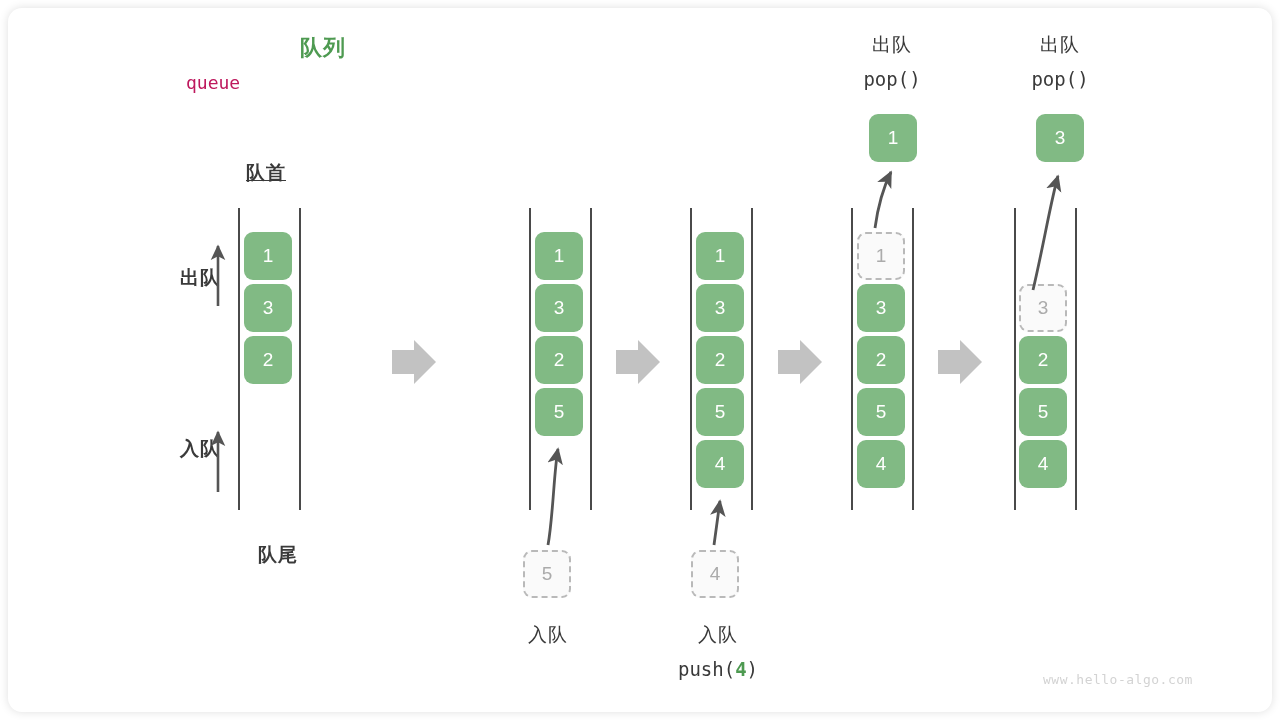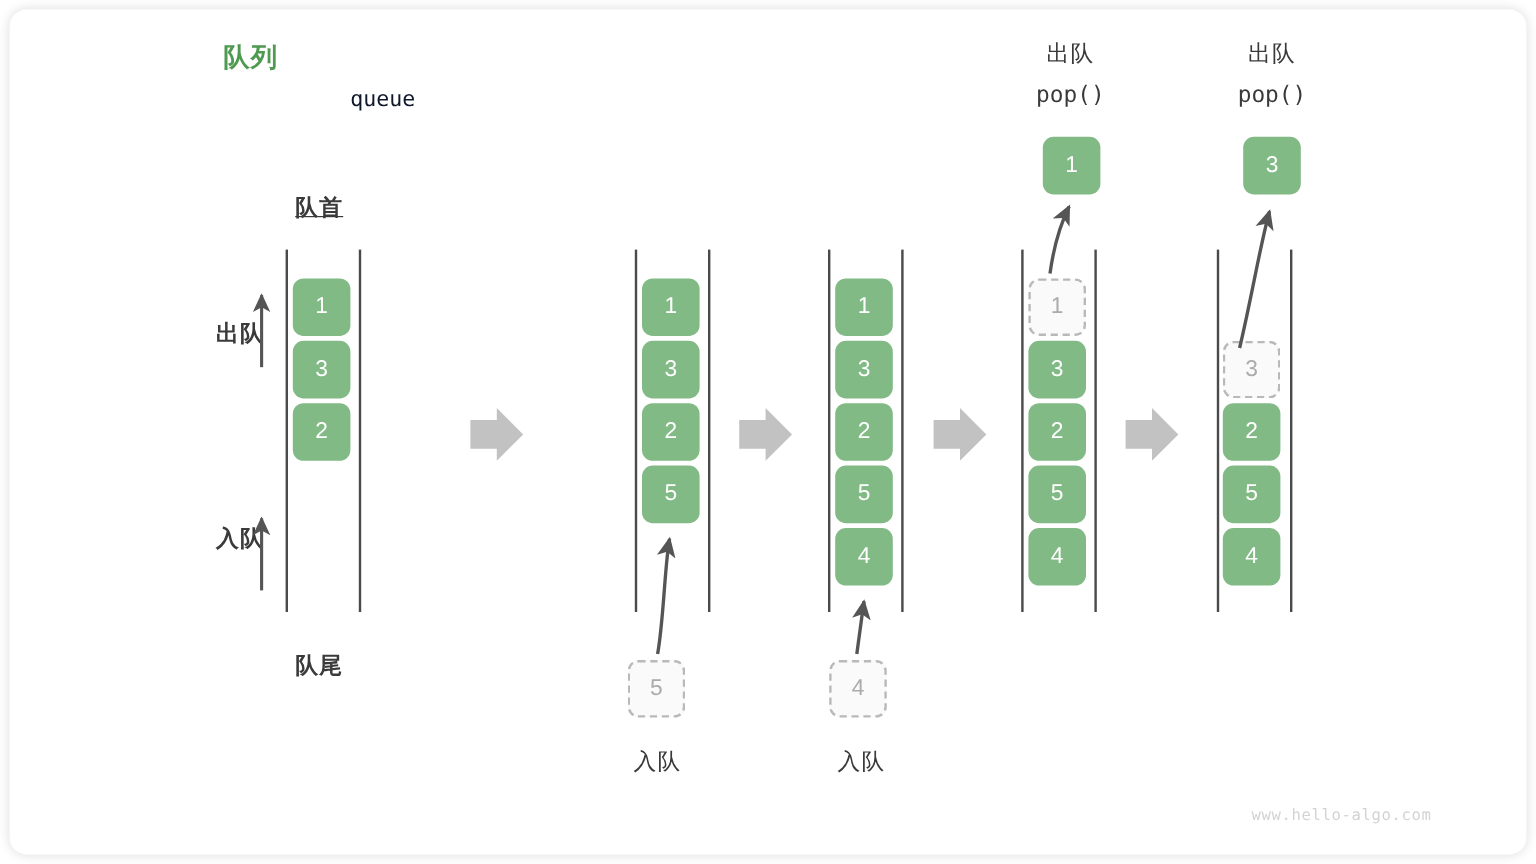--- a/index.html
+++ b/index.html
@@ -25,29 +25,29 @@
     border-radius: 14px;
     box-shadow: 0 0 10px rgba(0,0,0,0.13);
   }
   .abs { position: absolute; }
 
   
   .title-cn {
     font-size: 22px;
     font-weight: bold;
     color: #4E9A51;
-    text-align: left;
+    text-align: right;
     white-space: nowrap;
     letter-spacing: 1px;
   }
   .title-mono {
     font-family: "DejaVu Sans Mono", "Liberation Mono", monospace;
     font-size: 18px;
-    color: #0f172a;
-    text-align: right;
+    color: #be185d;
+    text-align: left;
     white-space: nowrap;
   }
   .label-cn {
     font-size: 19px;
     font-weight: bold;
     color: #3A3A3A;
     text-align: center;
     white-space: nowrap;
     letter-spacing: 1px;
   }
@@ -111,21 +111,21 @@
 </head>
 <body>
 
 <div id="stage">
   <div id="card"></div>
 
   <div class="abs title-cn" style="left:186px; top:33px; width:160px;">队列</div>
   <div class="abs title-mono" style="left:186px; top:72px; width:160px;">queue</div>
 
   <div class="abs label-cn" style="left:196px; top:160px; width:140px;text-decoration:underline;">队首</div>
-  <div class="abs label-cn" style="left:196px; top:542px; width:140px;">队尾</div>
+  <div class="abs label-cn" style="left:208px; top:542px; width:140px;">队尾</div>
 
   <div class="abs label-cn" style="left:128px; top:265px; width:92px; text-align:right;">出队</div>
   <div class="abs label-cn" style="left:128px; top:436px; width:92px; text-align:right;">入队</div>
 
   <div class="abs rail" style="left:238px; top:208px; height:302px;"></div>
   <div class="abs rail" style="left:299px; top:208px; height:302px;"></div>
 
   <div class="abs cell" style="left:244px; top:232px;">1</div>
   <div class="abs cell" style="left:244px; top:284px;">3</div>
   <div class="abs cell" style="left:244px; top:336px;">2</div>
@@ -147,20 +147,21 @@
 
   <div class="abs cell" style="left:696px; top:232px;">1</div>
   <div class="abs cell" style="left:696px; top:284px;">3</div>
   <div class="abs cell" style="left:696px; top:336px;">2</div>
   <div class="abs cell" style="left:696px; top:388px;">5</div>
   <div class="abs cell" style="left:696px; top:440px;">4</div>
 
   <div class="abs cell ghost" style="left:691px; top:550px;">4</div>
 
   <div class="abs op-cn" style="left:638px; top:622px; width:160px;">入队</div>
+  <div class="abs op-mono" style="left:628px; top:658px; width:180px;"><span>push(</span><span class="arg">4</span><span>)</span></div>
 
   <div class="abs rail" style="left:851px; top:208px; height:302px;"></div>
   <div class="abs rail" style="left:912px; top:208px; height:302px;"></div>
 
   <div class="abs cell ghost" style="left:857px; top:232px;">1</div>
   <div class="abs cell" style="left:857px; top:284px;">3</div>
   <div class="abs cell" style="left:857px; top:336px;">2</div>
   <div class="abs cell" style="left:857px; top:388px;">5</div>
   <div class="abs cell" style="left:857px; top:440px;">4</div>
 

